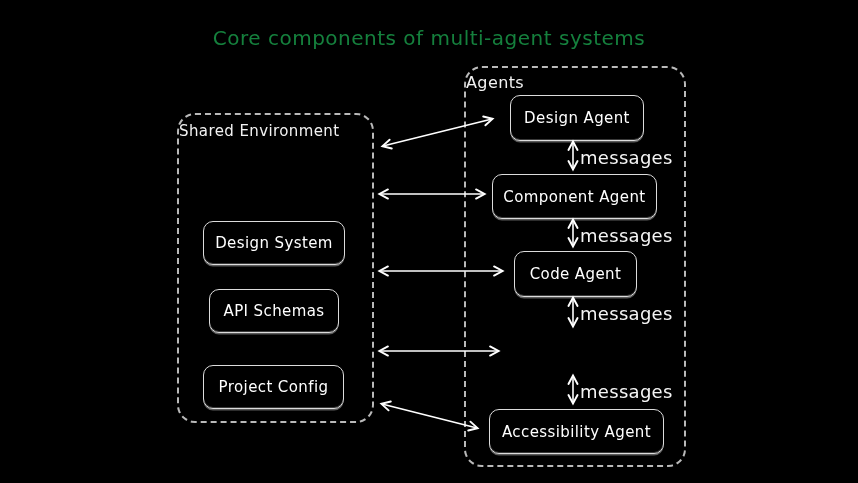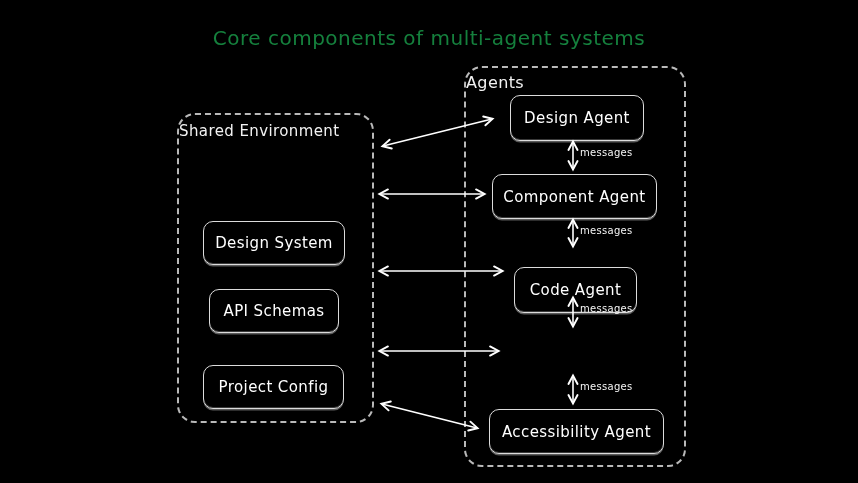--- a/index.html
+++ b/index.html
@@ -55,21 +55,21 @@
     justify-content: center;
   }
   .node span {
     font-size: 15px;
     letter-spacing: 0.4px;
     color: #ffffff;
     white-space: nowrap;
   }
   .msg-label {
     position: absolute;
-    font-size: 10px;
+    font-size: 18px;
     letter-spacing: 0.3px;
     color: #f5f5f5;
     white-space: nowrap;
   }
   svg.overlay {
     position: absolute;
     top: 0; left: 0;
     width: 858px;
     height: 483px;
     pointer-events: none;
@@ -97,21 +97,21 @@
   </div>
 
   <div class="group" id="agents-group" style="left:464px; top:66px; width:218px; height:397px;">
     <div class="group-label">Agents</div>
     <div class="node" style="left:44px; top:27px; width:132px; height:44px;">
       <span>Design Agent</span>
     </div>
     <div class="node" style="left:26px; top:106px; width:163px; height:43px;">
       <span>Component Agent</span>
     </div>
-    <div class="node" style="left:48px; top:183px; width:121px; height:44px;margin-top:16px;">
+    <div class="node" style="left:48px; top:183px; width:121px; height:44px;">
       <span>Code Agent</span>
     </div>
     <div class="node" style="left:23px; top:341px; width:173px; height:43px;">
       <span>Accessibility Agent</span>
     </div>
   </div>
 
   <div class="msg-label" style="left:580px; top:147px;">messages</div>
   <div class="msg-label" style="left:580px; top:225px;">messages</div>
   <div class="msg-label" style="left:580px; top:303px;">messages</div>

